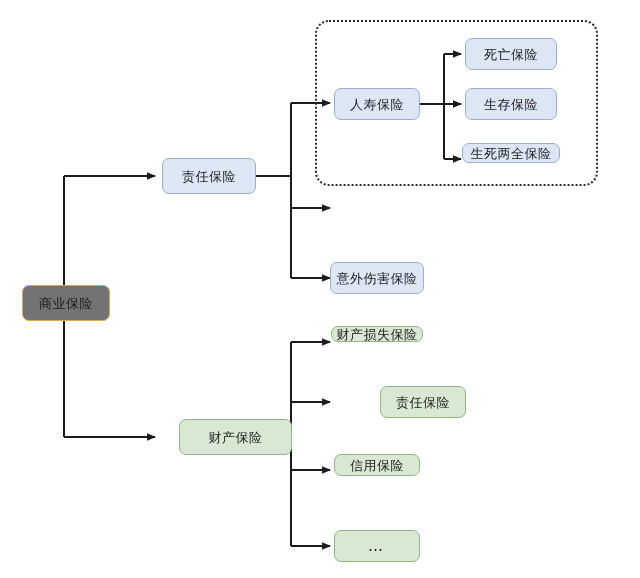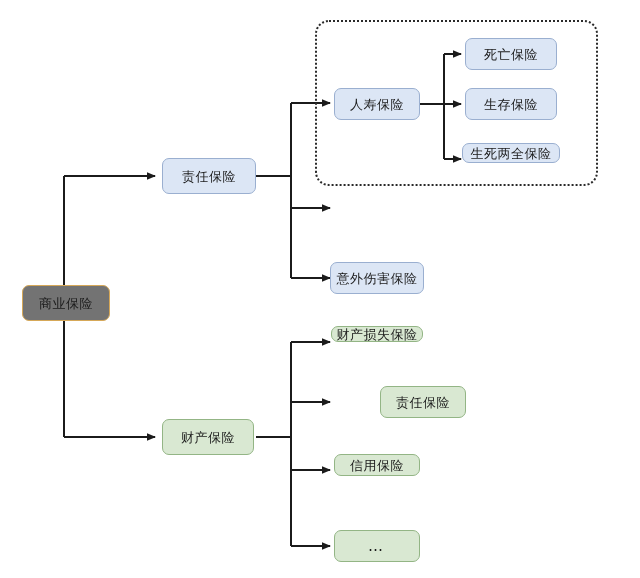--- a/index.html
+++ b/index.html
@@ -75,21 +75,21 @@
 
   <div class="group-box" style="left:315px;top:20px;width:283px;height:166px;"></div>
 
   <div class="node orange" style="left:22px;top:285px;width:88px;height:36px;">
     <span>商业保险</span>
   </div>
 
   <div class="node blue" style="left:162px;top:158px;width:94px;height:36px;">
     <span>责任保险</span>
   </div>
-  <div class="node green" style="left:162px;top:419px;width:92px;height:36px;">
+  <div class="node green" style="left:179px;top:419px;width:113px;height:36px;">
     <span>财产保险</span>
   </div>
 
   <div class="node blue" style="left:334px;top:88px;width:86px;height:32px;">
     <span>人寿保险</span>
   </div>
   <div class="node blue" style="left:330px;top:262px;width:94px;height:32px;">
     <span>意外伤害保险</span>
   </div>
 

